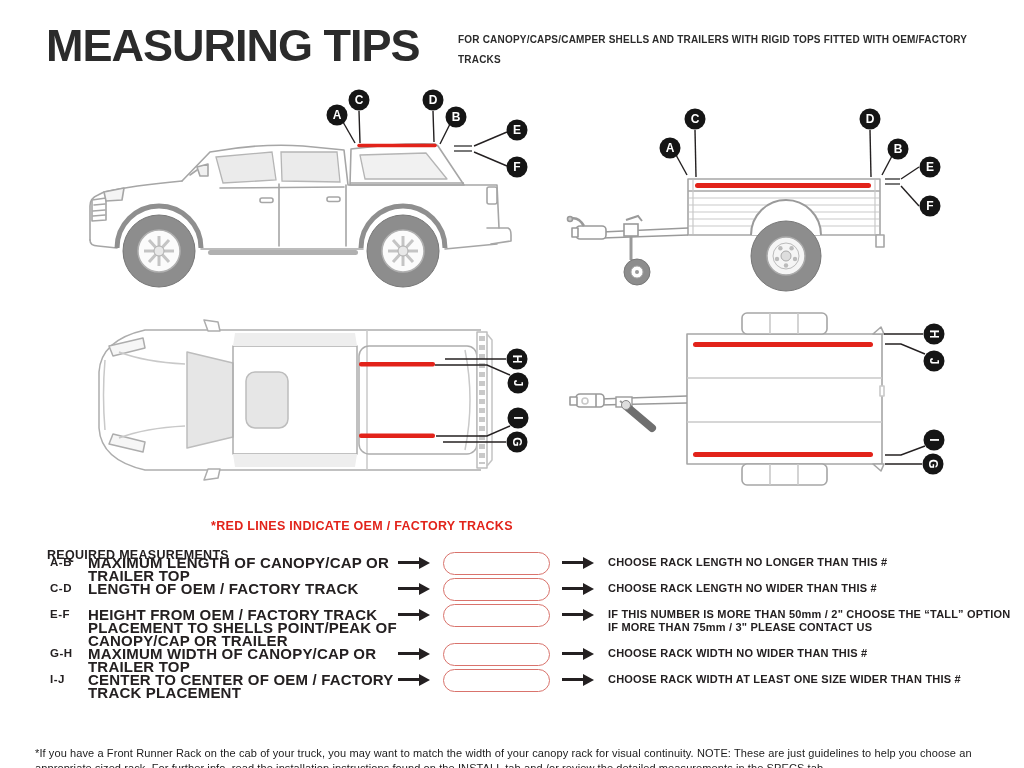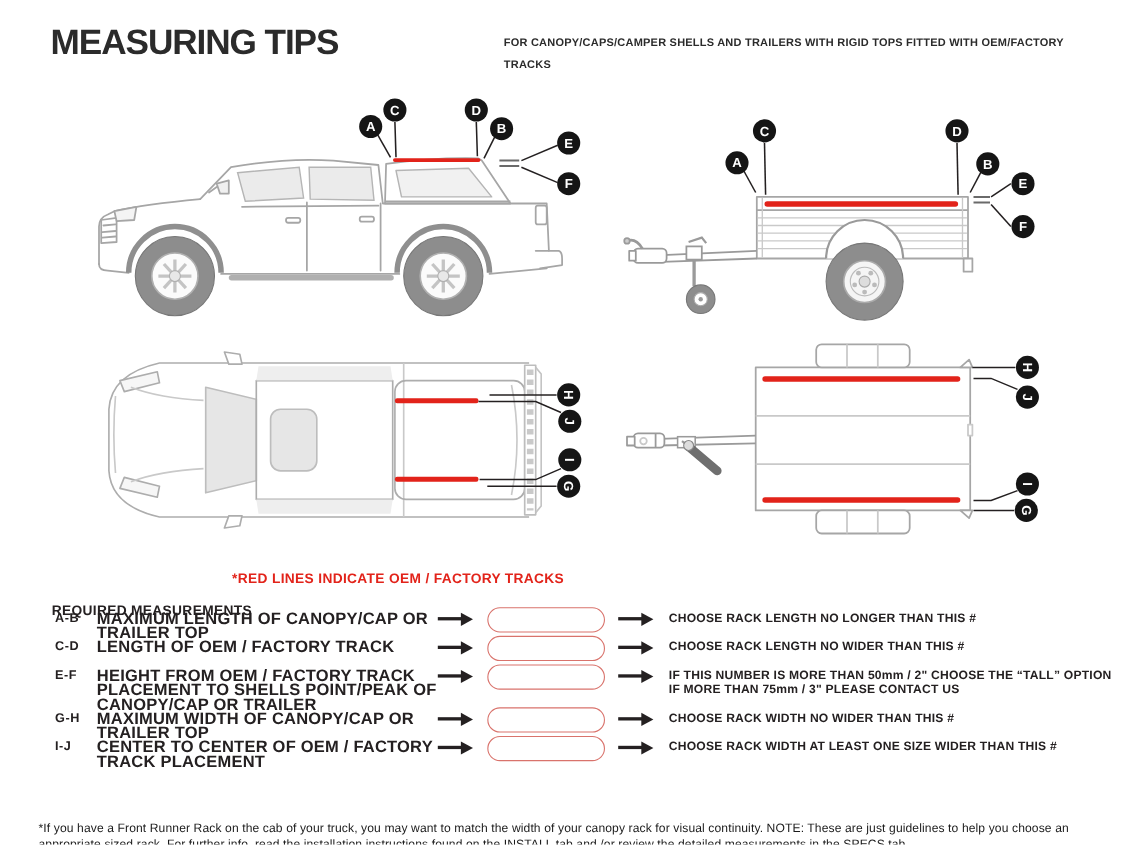--- a/index.html
+++ b/index.html
@@ -1,19 +1,19 @@
 <!DOCTYPE html>
 <html><head>
 <meta charset="utf-8">
 <style>
   html,body{margin:0;padding:0;background:#ffffff;}
   #canvas{position:relative;width:1024px;height:768px;background:#ffffff;overflow:hidden;
           font-family:"Liberation Sans", sans-serif;color:#242021;}
   
-  .title{position:absolute;left:46px;top:20px;font-size:32px;font-weight:700;letter-spacing:-1px;
+  .title{position:absolute;left:46px;top:20px;font-size:45px;font-weight:700;letter-spacing:-1px;
          color:#2b2b2b;white-space:nowrap;}
   .subtitle{position:absolute;left:458px;top:30px;width:512px;font-size:10px;font-weight:700;
             line-height:19.5px;color:#2b2b2b;letter-spacing:.2px;}
   
   .diag{position:absolute;}
   #truck-side{left:60px;top:88px;}
   #trailer-side{left:560px;top:88px;}
   #truck-top{left:85px;top:300px;}
   #trailer-top{left:560px;top:298px;}
   svg text.callout{font-family:"Liberation Sans",sans-serif;font-size:12px;font-weight:700;fill:#ffffff;}

